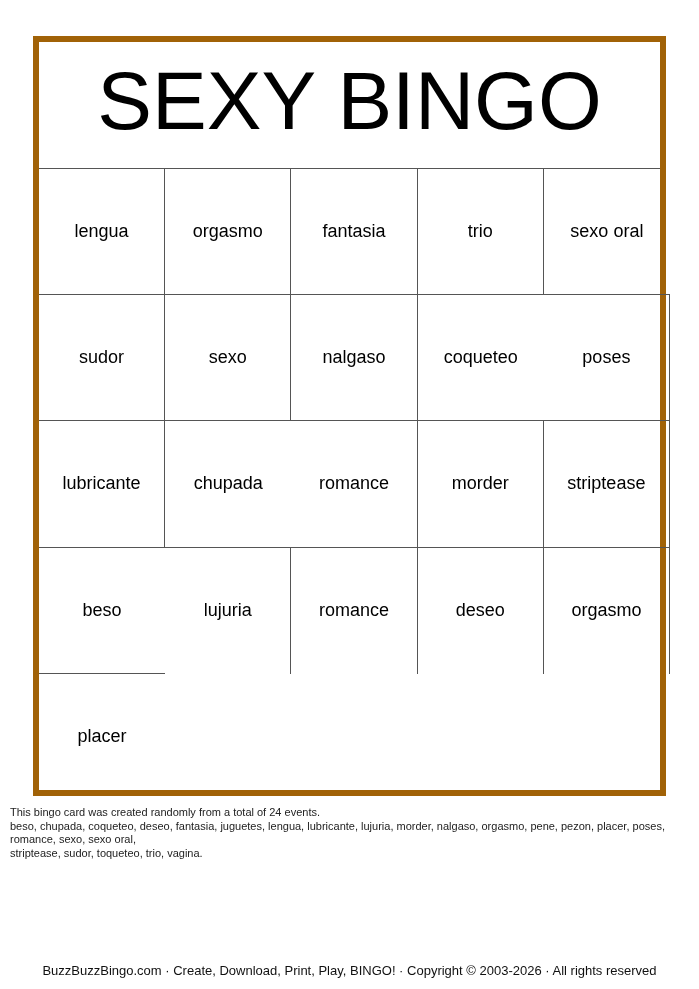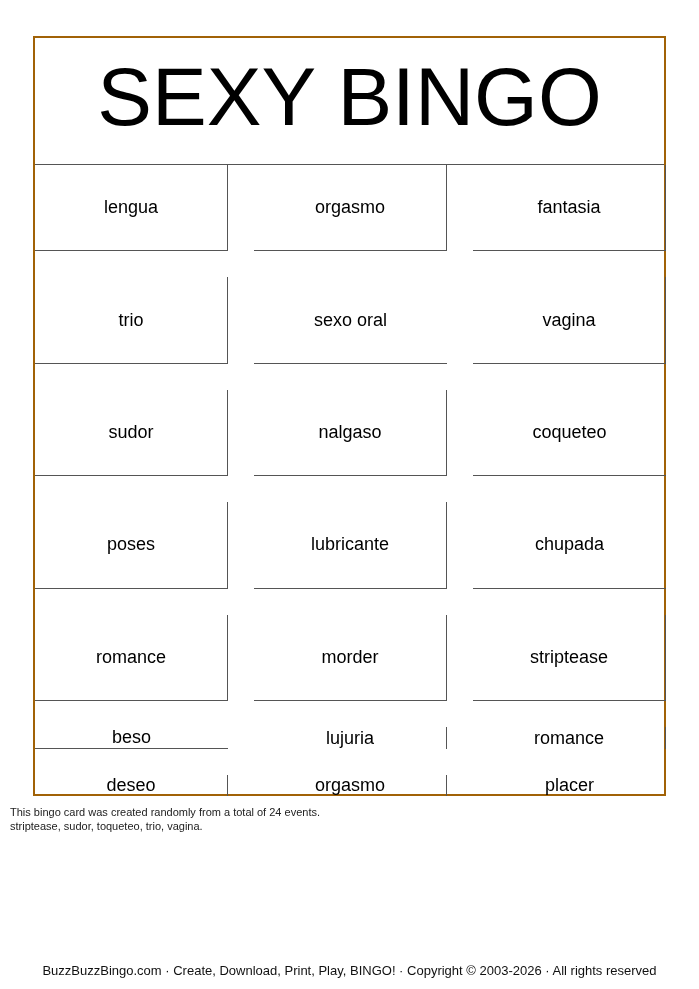--- a/index.html
+++ b/index.html
@@ -14,21 +14,21 @@
       overflow: hidden;
       font-family: "Liberation Sans", sans-serif;
       color: #000;
     }
     .card {
       position: absolute;
       left: 33px;
       top: 36px;
       width: 633px;
       height: 760px;
-      border: 2px solid #a16207;
+      border: 6px solid #a16207;
       box-sizing: border-box;
     }
     .title-row {
       position: absolute;
       left: 0;
       top: 0;
       width: 100%;
       height: 127px;
       border-bottom: 1px solid #555;
       box-sizing: border-box;
@@ -42,23 +42,22 @@
       letter-spacing: 0px;
       margin-top: -8px;
     }
     .grid {
       position: absolute;
       left: 0;
       top: 127px;
       width: 631px;
       height: 631px;
       display: grid;
-      grid-template-columns: repeat(3, 1fr);
+      grid-template-columns: repeat(5, 1fr);
       grid-template-rows: repeat(5, 1fr);
-      gap: 26px;
     }
     .cell {
       border-right: 1px solid #555;
       border-bottom: 1px solid #555;
       display: flex;
       align-items: center;
       justify-content: center;
       font-size: 18px;
       box-sizing: border-box;
     }
@@ -90,22 +89,22 @@
   <div class="title-row">
     <div class="title">SEXY BINGO</div>
   </div>
   <div class="grid">
     <div class="cell">lengua</div>
     <div class="cell">orgasmo</div>
     <div class="cell">fantasia</div>
     <div class="cell">trio</div>
     <div class="cell col-last">sexo oral</div>
 
-    <div class="cell">vagina</div>
     <div class="cell">sudor</div>
+    <div class="cell">sexo</div>
     <div class="cell">nalgaso</div>
     <div class="cell col-last">coqueteo</div>
 
     <div class="cell">poses</div>
     <div class="cell">lubricante</div>
     <div class="cell col-last">chupada</div>
 
     <div class="cell">romance</div>
     <div class="cell">morder</div>
     <div class="cell">striptease</div>
@@ -114,16 +113,17 @@
     <div class="cell row-last">lujuria</div>
     <div class="cell row-last">romance</div>
     <div class="cell row-last">deseo</div>
     <div class="cell row-last">orgasmo</div>
     <div class="cell row-last col-last">placer</div>
   </div>
 </div>
 
 <div class="note">
   <div>This bingo card was created randomly from a total of 24 events.</div>
+  <div>beso, chupada, coqueteo, deseo, fantasia, juguetes, lengua, lubricante, lujuria, morder, nalgaso, orgasmo, pene, pezon, placer, poses, romance, sexo, sexo oral,</div>
   <div>striptease, sudor, toqueteo, trio, vagina.</div>
 </div>
 
 <div class="footer">BuzzBuzzBingo.com · Create, Download, Print, Play, BINGO! · Copyright © 2003-2026 · All rights reserved</div>
 
 </body></html>

